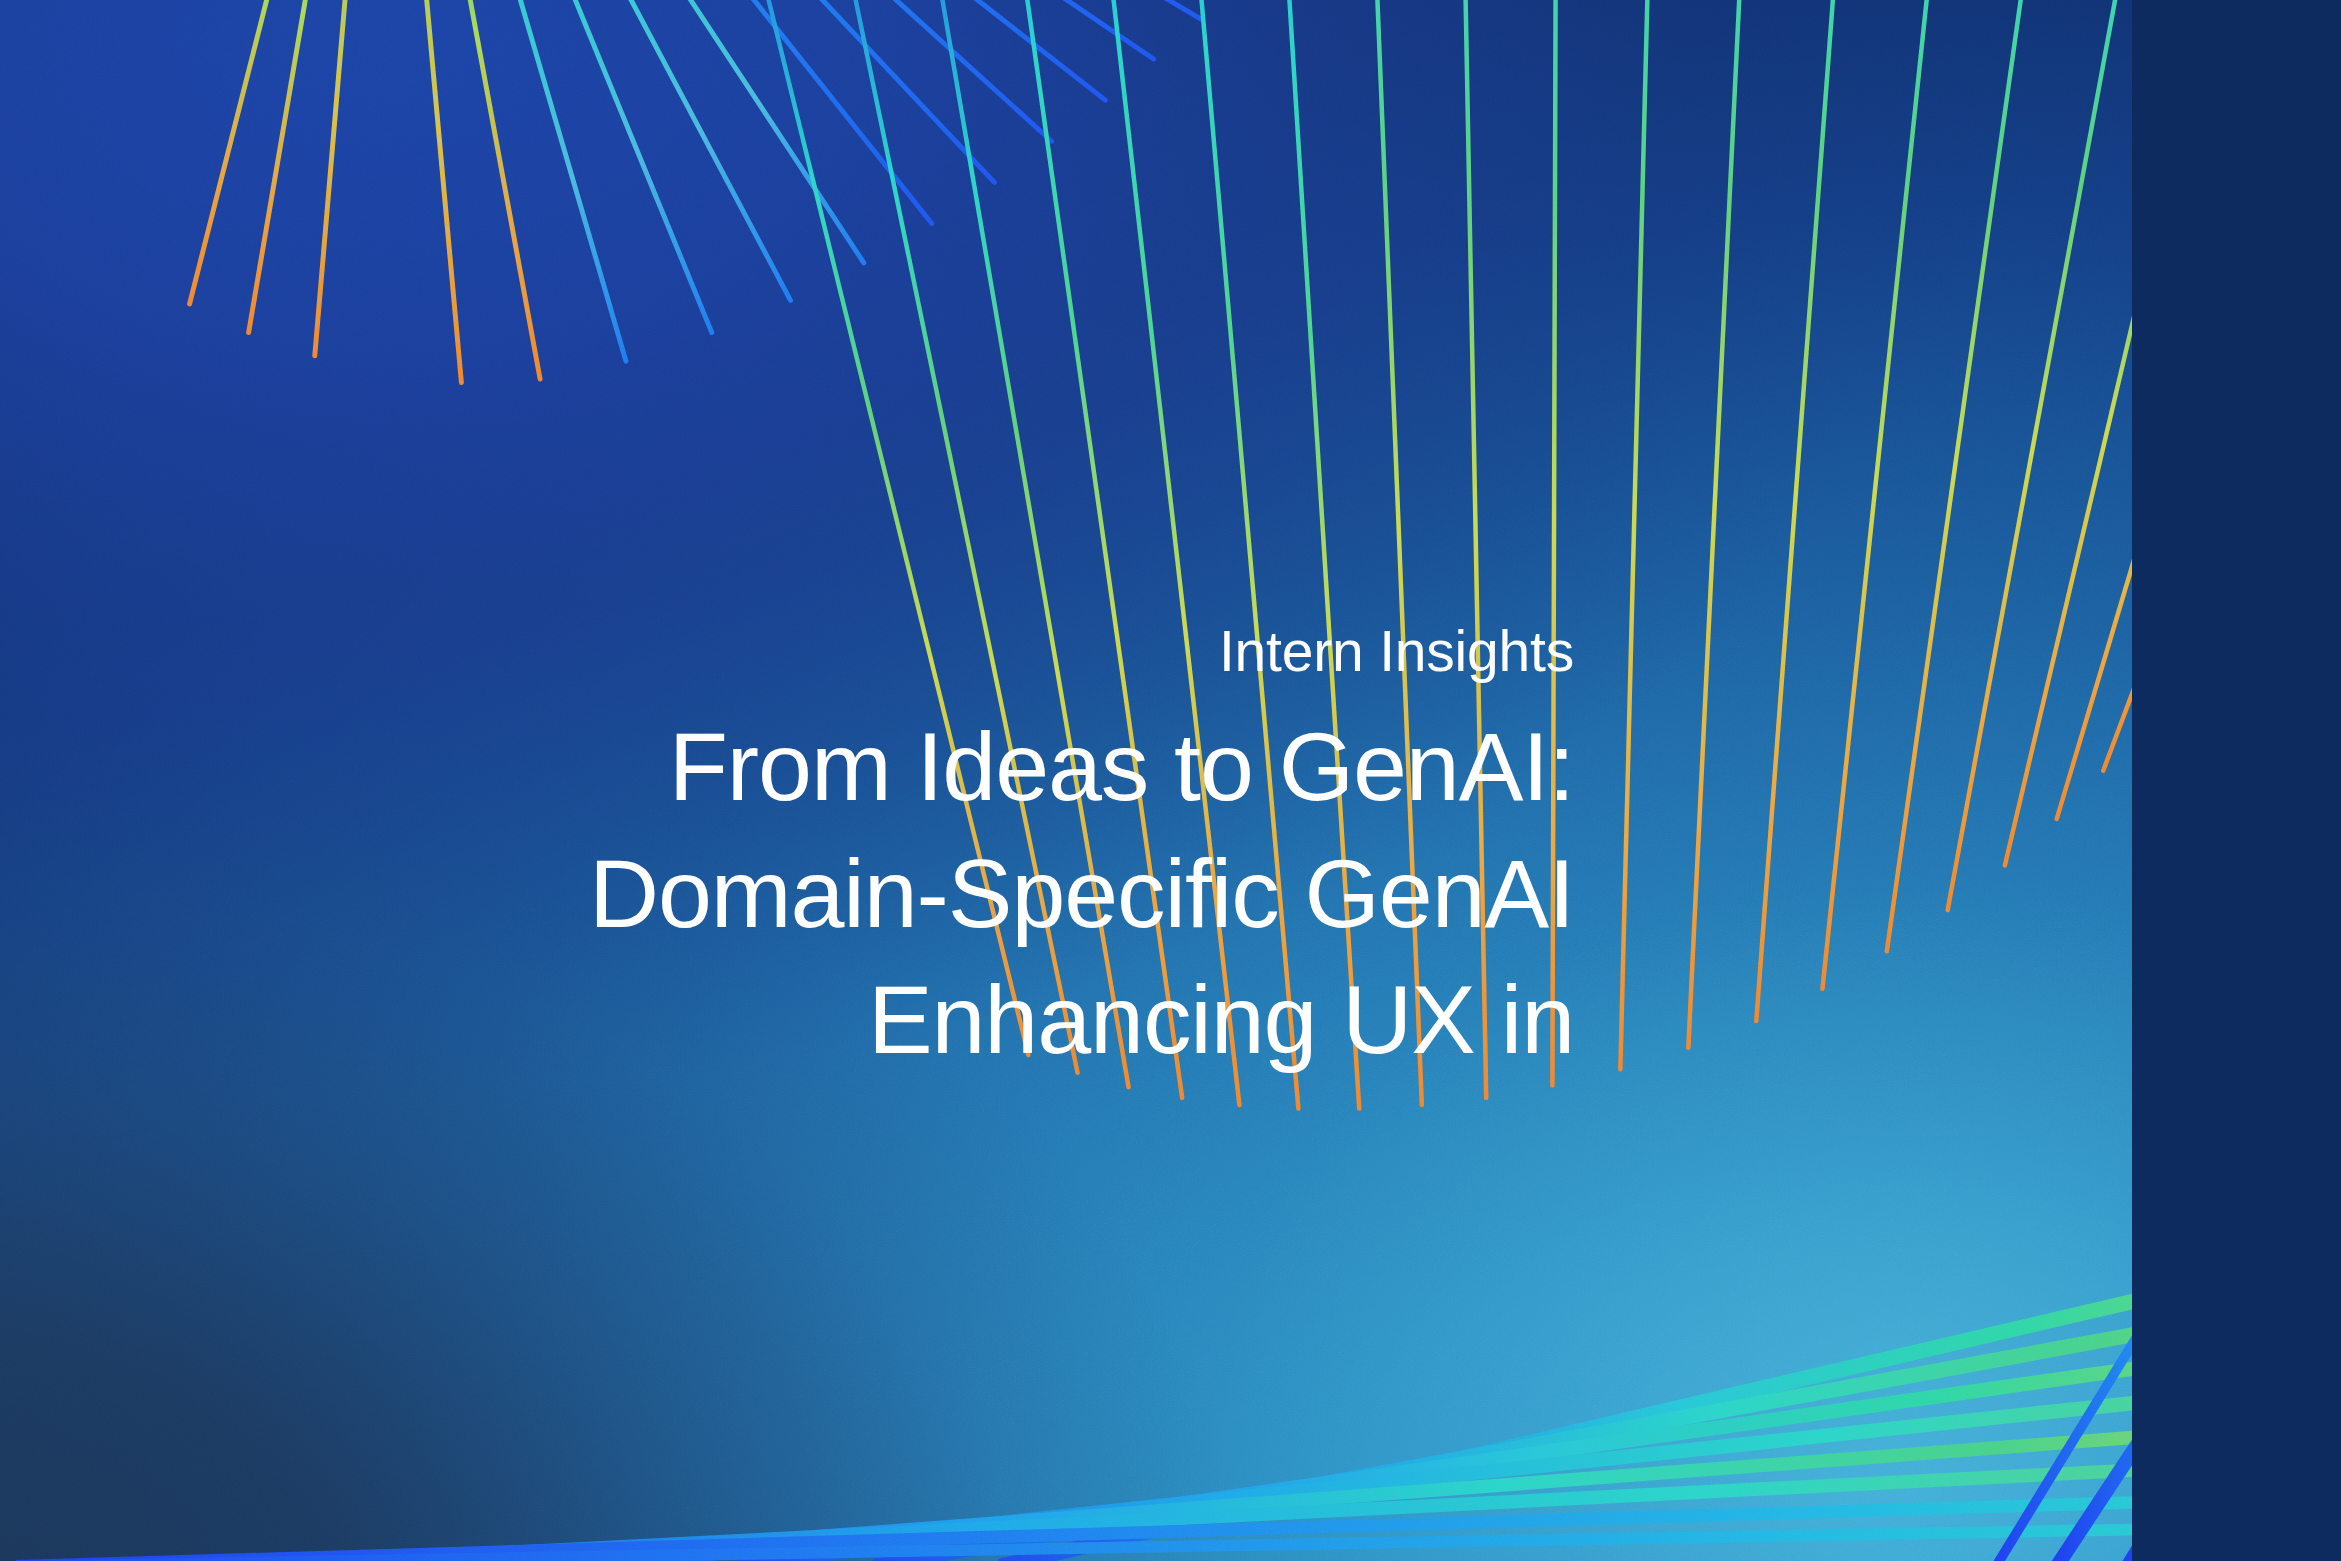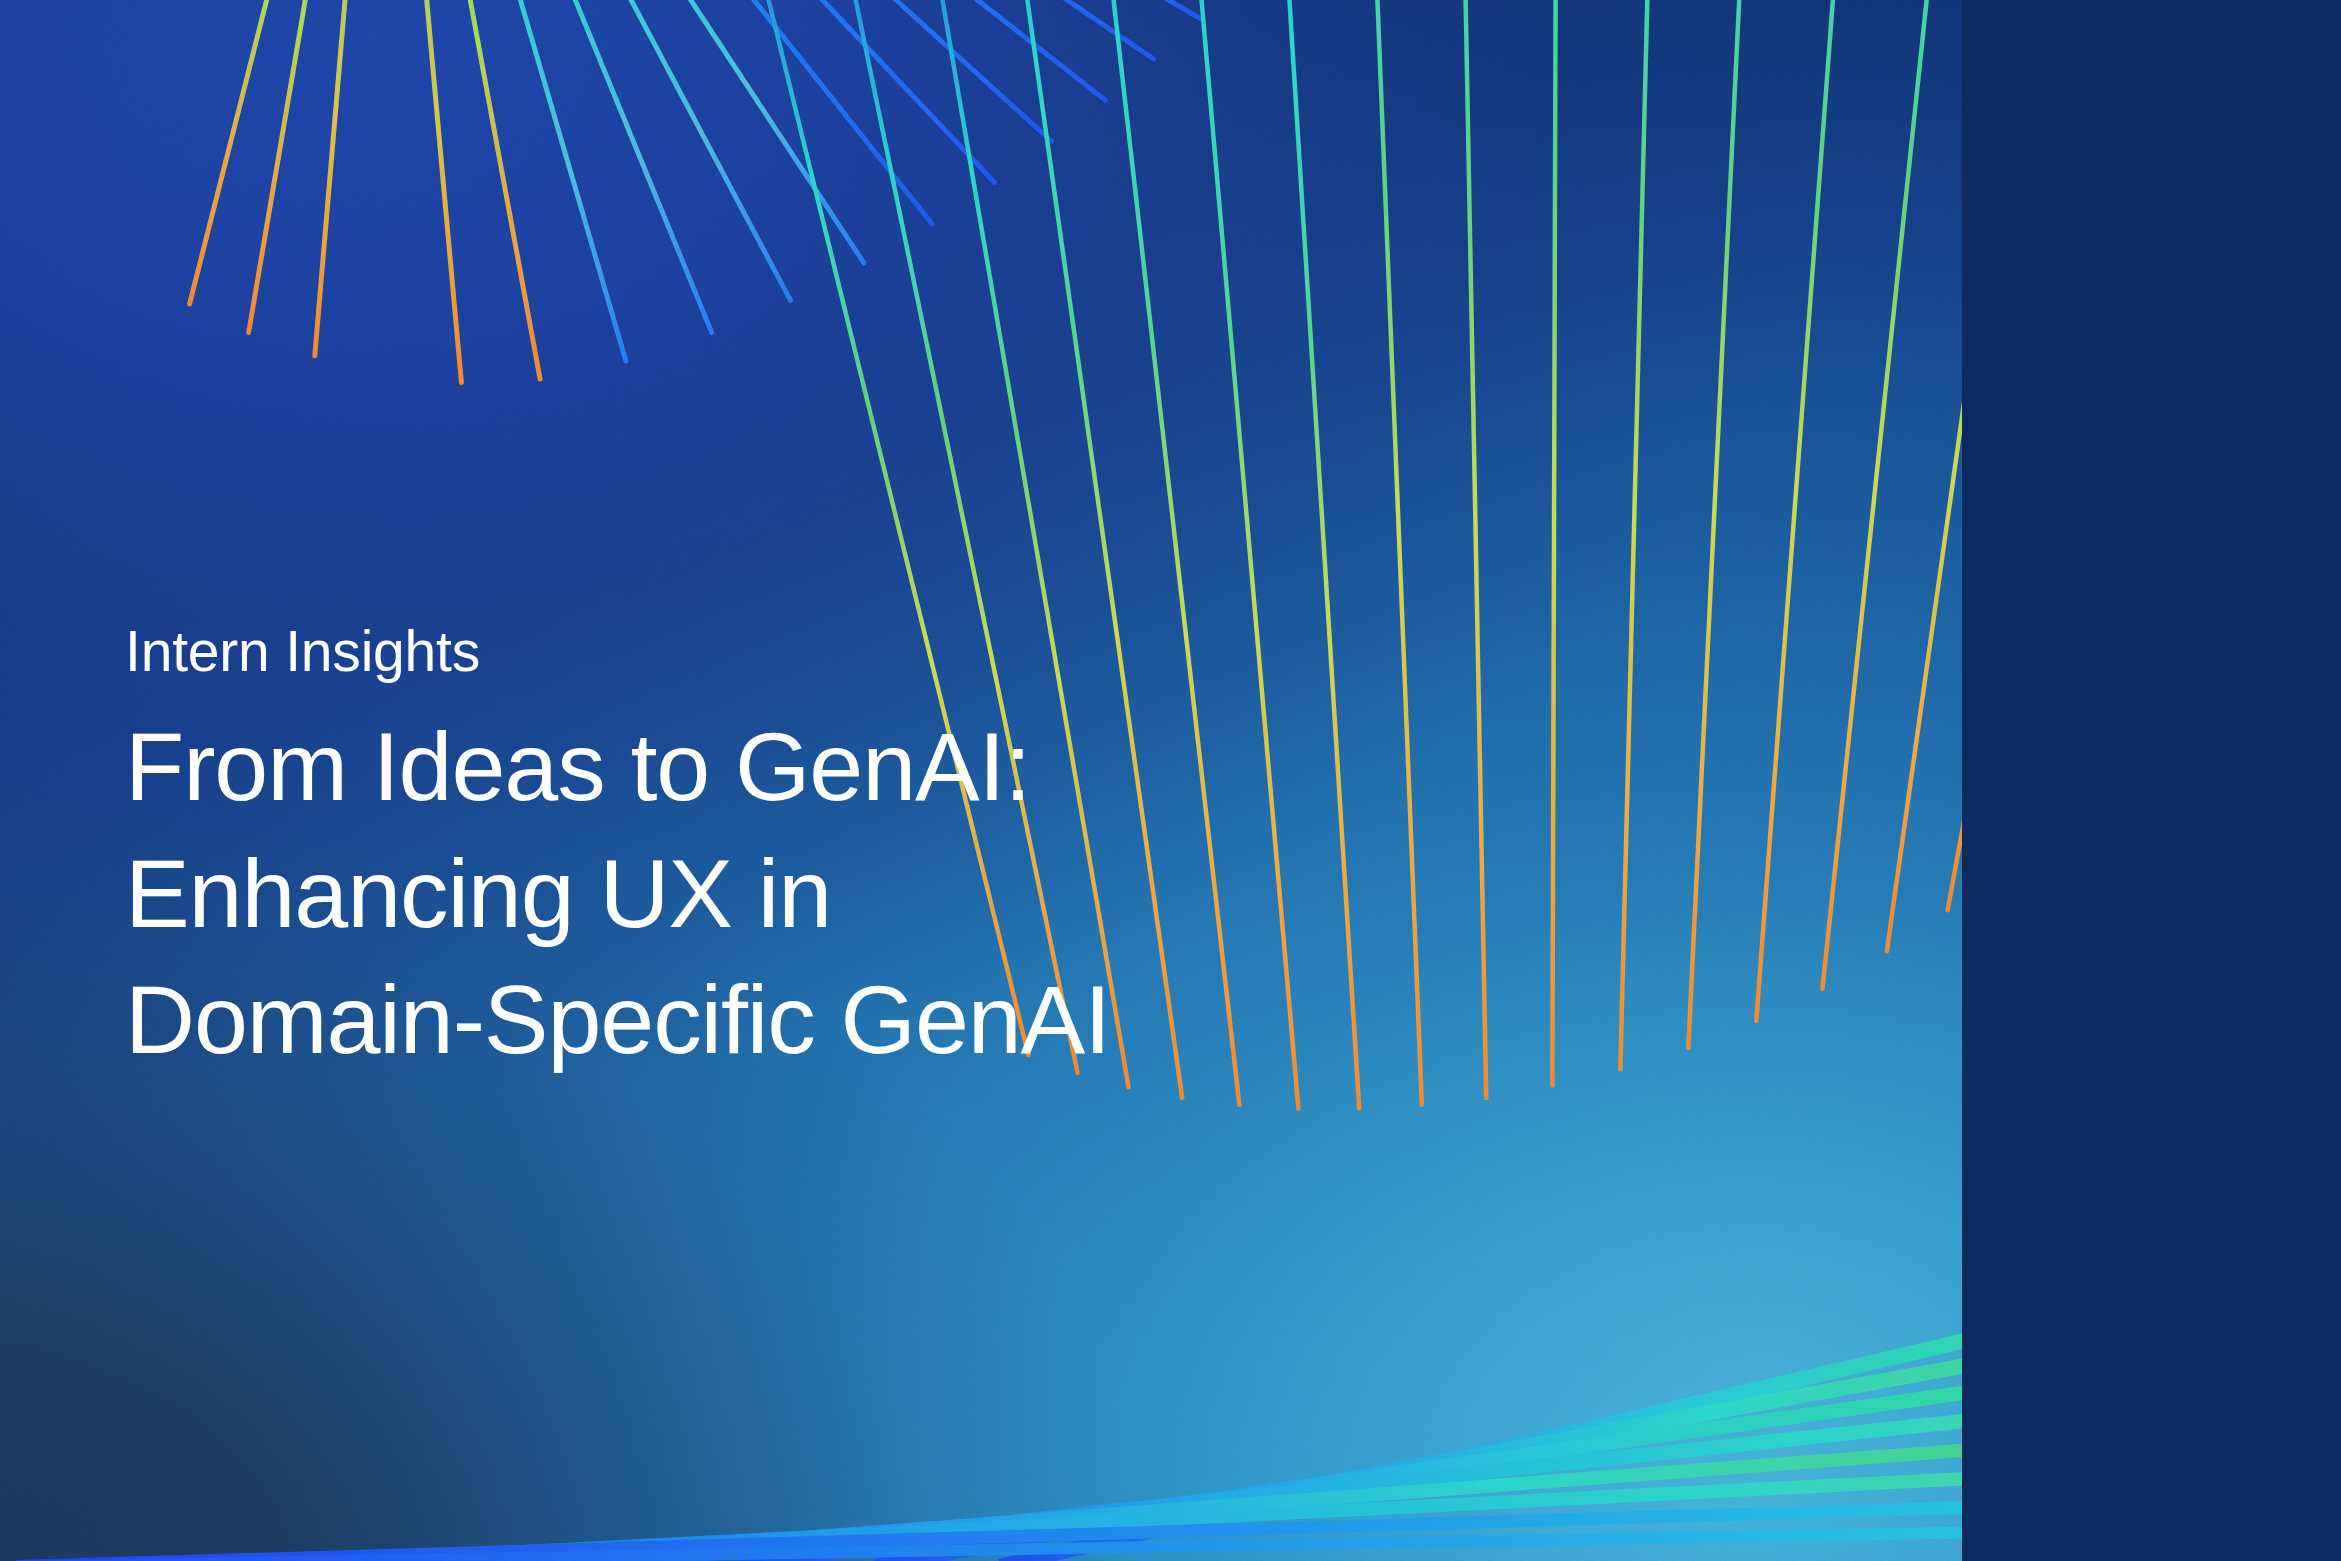--- a/index.html
+++ b/index.html
@@ -4,23 +4,24 @@
 <style>
   * { margin:0; padding:0; box-sizing:border-box; }
   html, body {
     width:2342px; height:1561px;
     background:#0d2b5e;
     font-family:"Liberation Sans", sans-serif;
     overflow:hidden;
   }
   #card{
     position:relative;
-    width:1962px; height:1561px;
+    width:2132px; height:1561px;
     overflow:hidden;
     isolation:isolate;
+    text-align:right;
   }
   
   .bg-base{
     position:absolute; inset:0;
     background:
       radial-gradient(ellipse 150% 120% at 88% 96%, #3BA9D6 0%, #2E93C6 16%, #2579B4 32%, #1B5C9E 50%, #143F86 68%, #102F6E 84%, #0E2B62 100%);
   }
   .bg-topleft{
     position:absolute; inset:0;
     background:
@@ -244,19 +245,19 @@
       <feTurbulence type="fractalNoise" baseFrequency="0.9" numOctaves="3" stitchTiles="stitch"></feTurbulence>
       <feColorMatrix type="saturate" values="0"></feColorMatrix>
     </filter>
     <rect width="2619" height="1746" filter="url(#grainF)"></rect>
   </svg>
 
   <div class="text-block">
     <div class="eyebrow">Intern Insights</div>
     <div class="headline">
       <span class="ln">From Ideas to GenAI:</span>
+      <span class="ln">Domain-Specific GenAI</span>
       <span class="ln">Enhancing UX in</span>
-      <span class="ln">Domain-Specific GenAI</span>
     </div>
   </div>
 
 </div>
 
 
 </body></html>

